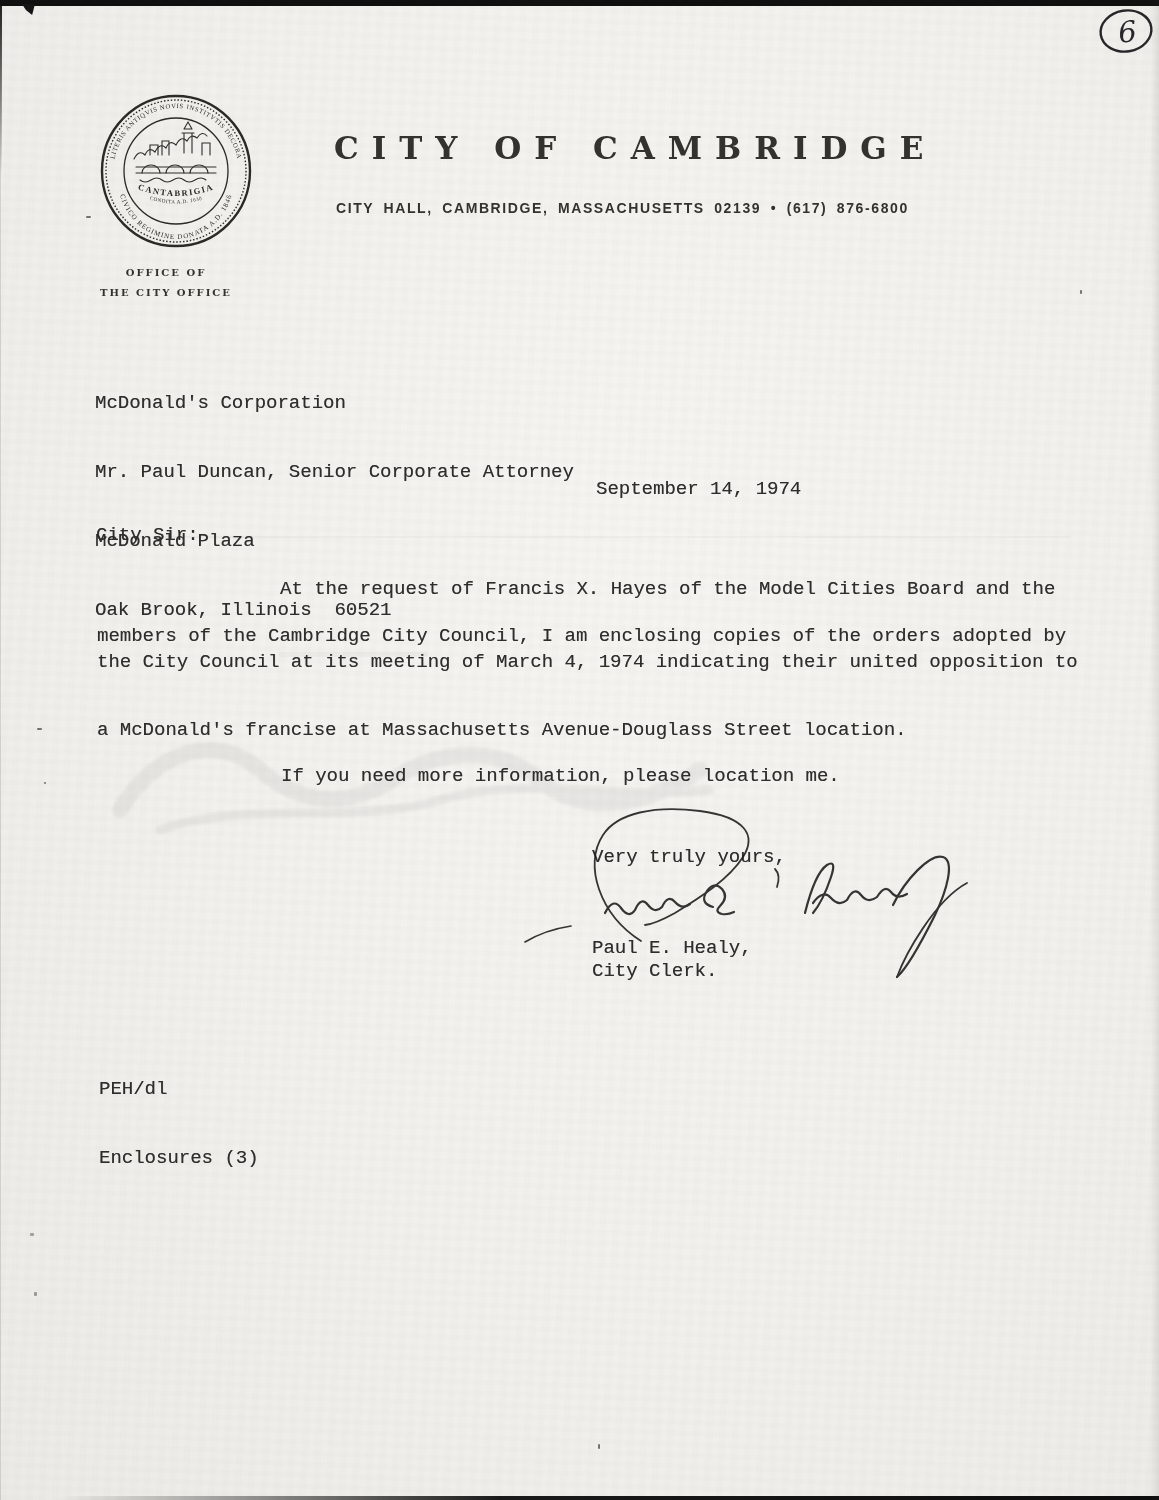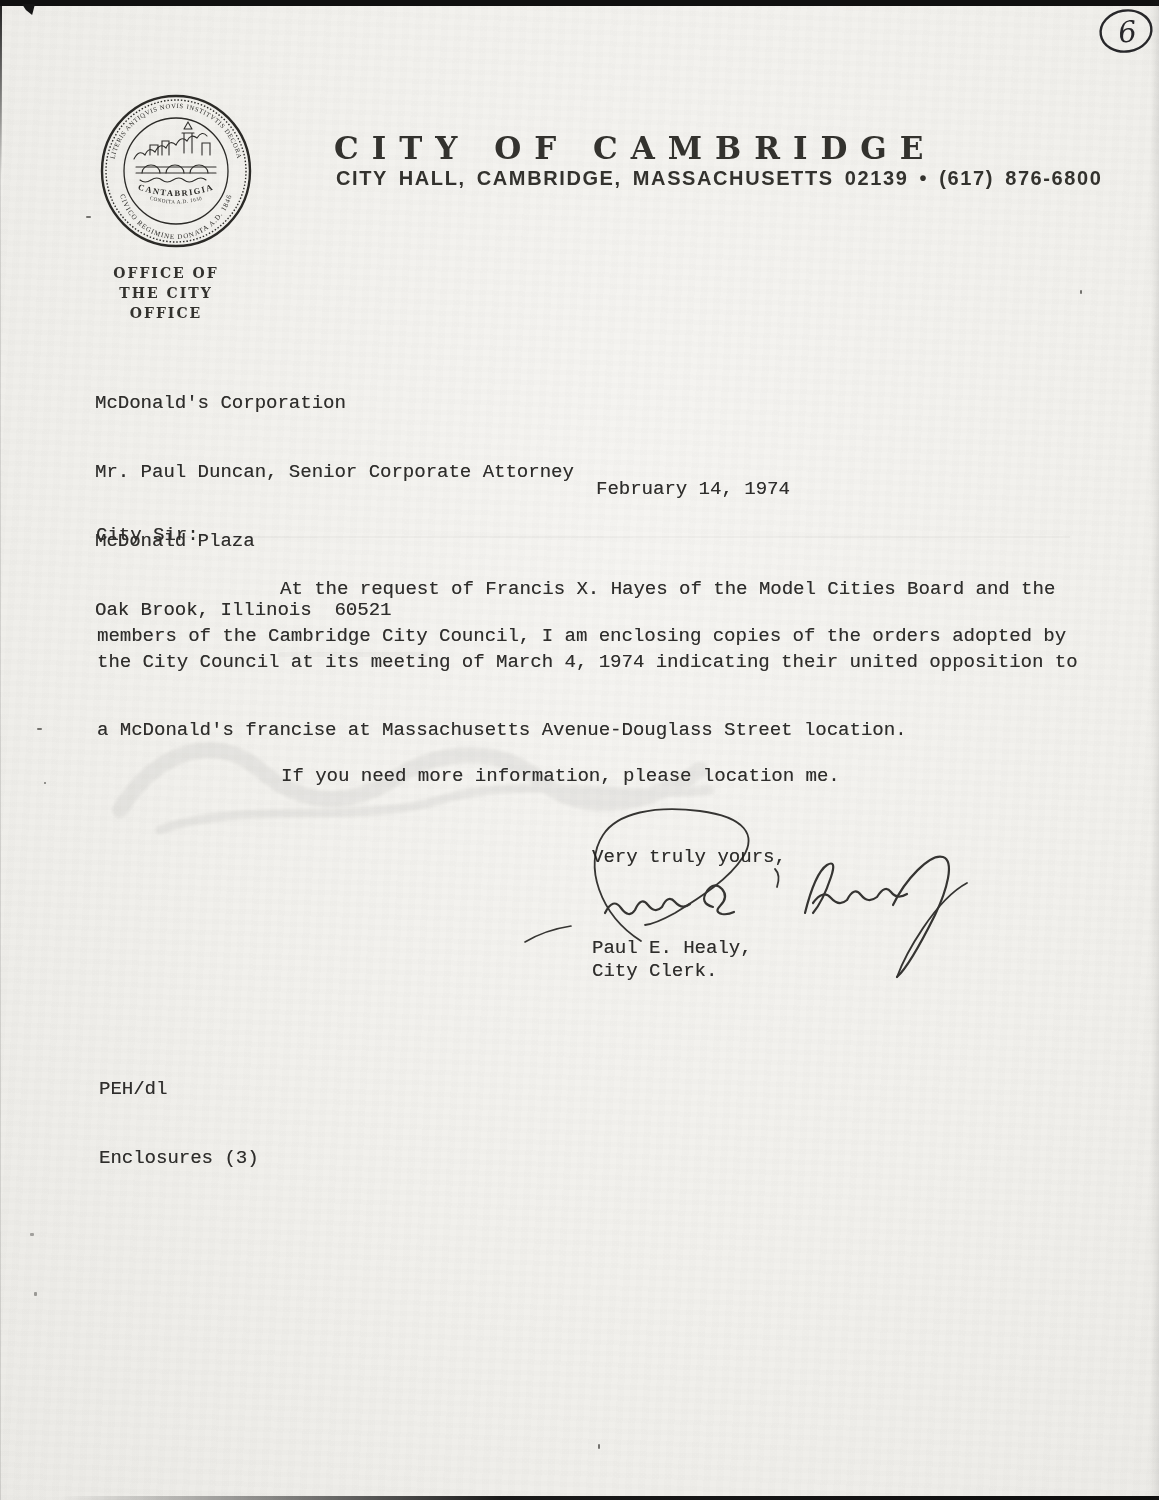--- a/index.html
+++ b/index.html
@@ -32,27 +32,27 @@
   .ghost{position:absolute;opacity:.055;filter:blur(1.5px);}
 
   
   .seal{position:absolute;left:97px;top:93px;}
   .lh-title{
     position:absolute;left:334px;top:126px;width:760px;
     font-family:"DejaVu Serif", serif;font-weight:700;font-size:31px;line-height:45px;
     letter-spacing:13px;color:#33322e;white-space:pre;
   }
   .lh-sub{
-    position:absolute;left:336px;top:168px;width:760px;
-    font-family:"Liberation Sans", sans-serif;font-weight:700;font-size:20px;line-height:21px;
+    position:absolute;left:336px;top:198px;width:760px;
+    font-family:"Liberation Sans", sans-serif;font-weight:700;font-size:14px;line-height:21px;
     letter-spacing:1.6px;word-spacing:4px;color:#33322e;white-space:pre;
   }
   .office{
     position:absolute;left:95px;top:263px;width:142px;text-align:center;
-    font-family:"DejaVu Serif", serif;font-weight:700;font-size:14px;line-height:20px;
+    font-family:"DejaVu Serif", serif;font-weight:700;font-size:10px;line-height:20px;
     letter-spacing:2px;color:#33322e;
   }
   
   .tw{position:absolute;font-family:"Liberation Mono", monospace;font-size:19px;line-height:23px;
       white-space:pre;color:#2e2d2b;text-shadow:.2px .2px .3px rgba(40,40,40,.5);}
   .tline{position:absolute;font-family:"Liberation Mono", monospace;font-size:19px;line-height:24px;
       white-space:pre;color:#2e2d2b;text-shadow:.2px .2px .3px rgba(40,40,40,.5);}
   .sig-svg{position:absolute;left:505px;top:795px;}
   .annot{position:absolute;left:1093px;top:4px;}
 </style>
@@ -129,21 +129,21 @@
     <div>THE CITY OFFICE</div>
   </div>
 
   <div class="tw" style="left:95px;top:346px;">
     <div>McDonald's Corporation</div>
     <div>Mr. Paul Duncan, Senior Corporate Attorney</div>
     <div>McDonald Plaza</div>
     <div>Oak Brook, Illinois  60521</div>
   </div>
 
-  <div class="tw" style="left:596px;top:478px;">February 14, 1974</div>
+  <div class="tw" style="left:596px;top:478px;">September 14, 1974</div>
 
   <div class="tw" style="left:96px;top:524px;">City Sir:</div>
 
   <div class="tline" style="left:280px;top:577px;">At the request of Francis X. Hayes of the Model Cities Board and the</div>
   <div class="tline" style="left:97px;top:624px;">members of the Cambridge City Council, I am enclosing copies of the orders adopted by</div>
   <div class="tline" style="left:97px;top:650px;">the City Council at its meeting of March 4, 1974 indicating their united opposition to</div>
   <div class="tline" style="left:97px;top:718px;">a McDonald's francise at Massachusetts Avenue-Douglass Street location.</div>
   <div class="tline" style="left:281px;top:764px;">If you need more information, please location me.</div>
 
   <div class="tw" style="left:592px;top:846px;">Very truly yours,</div>

